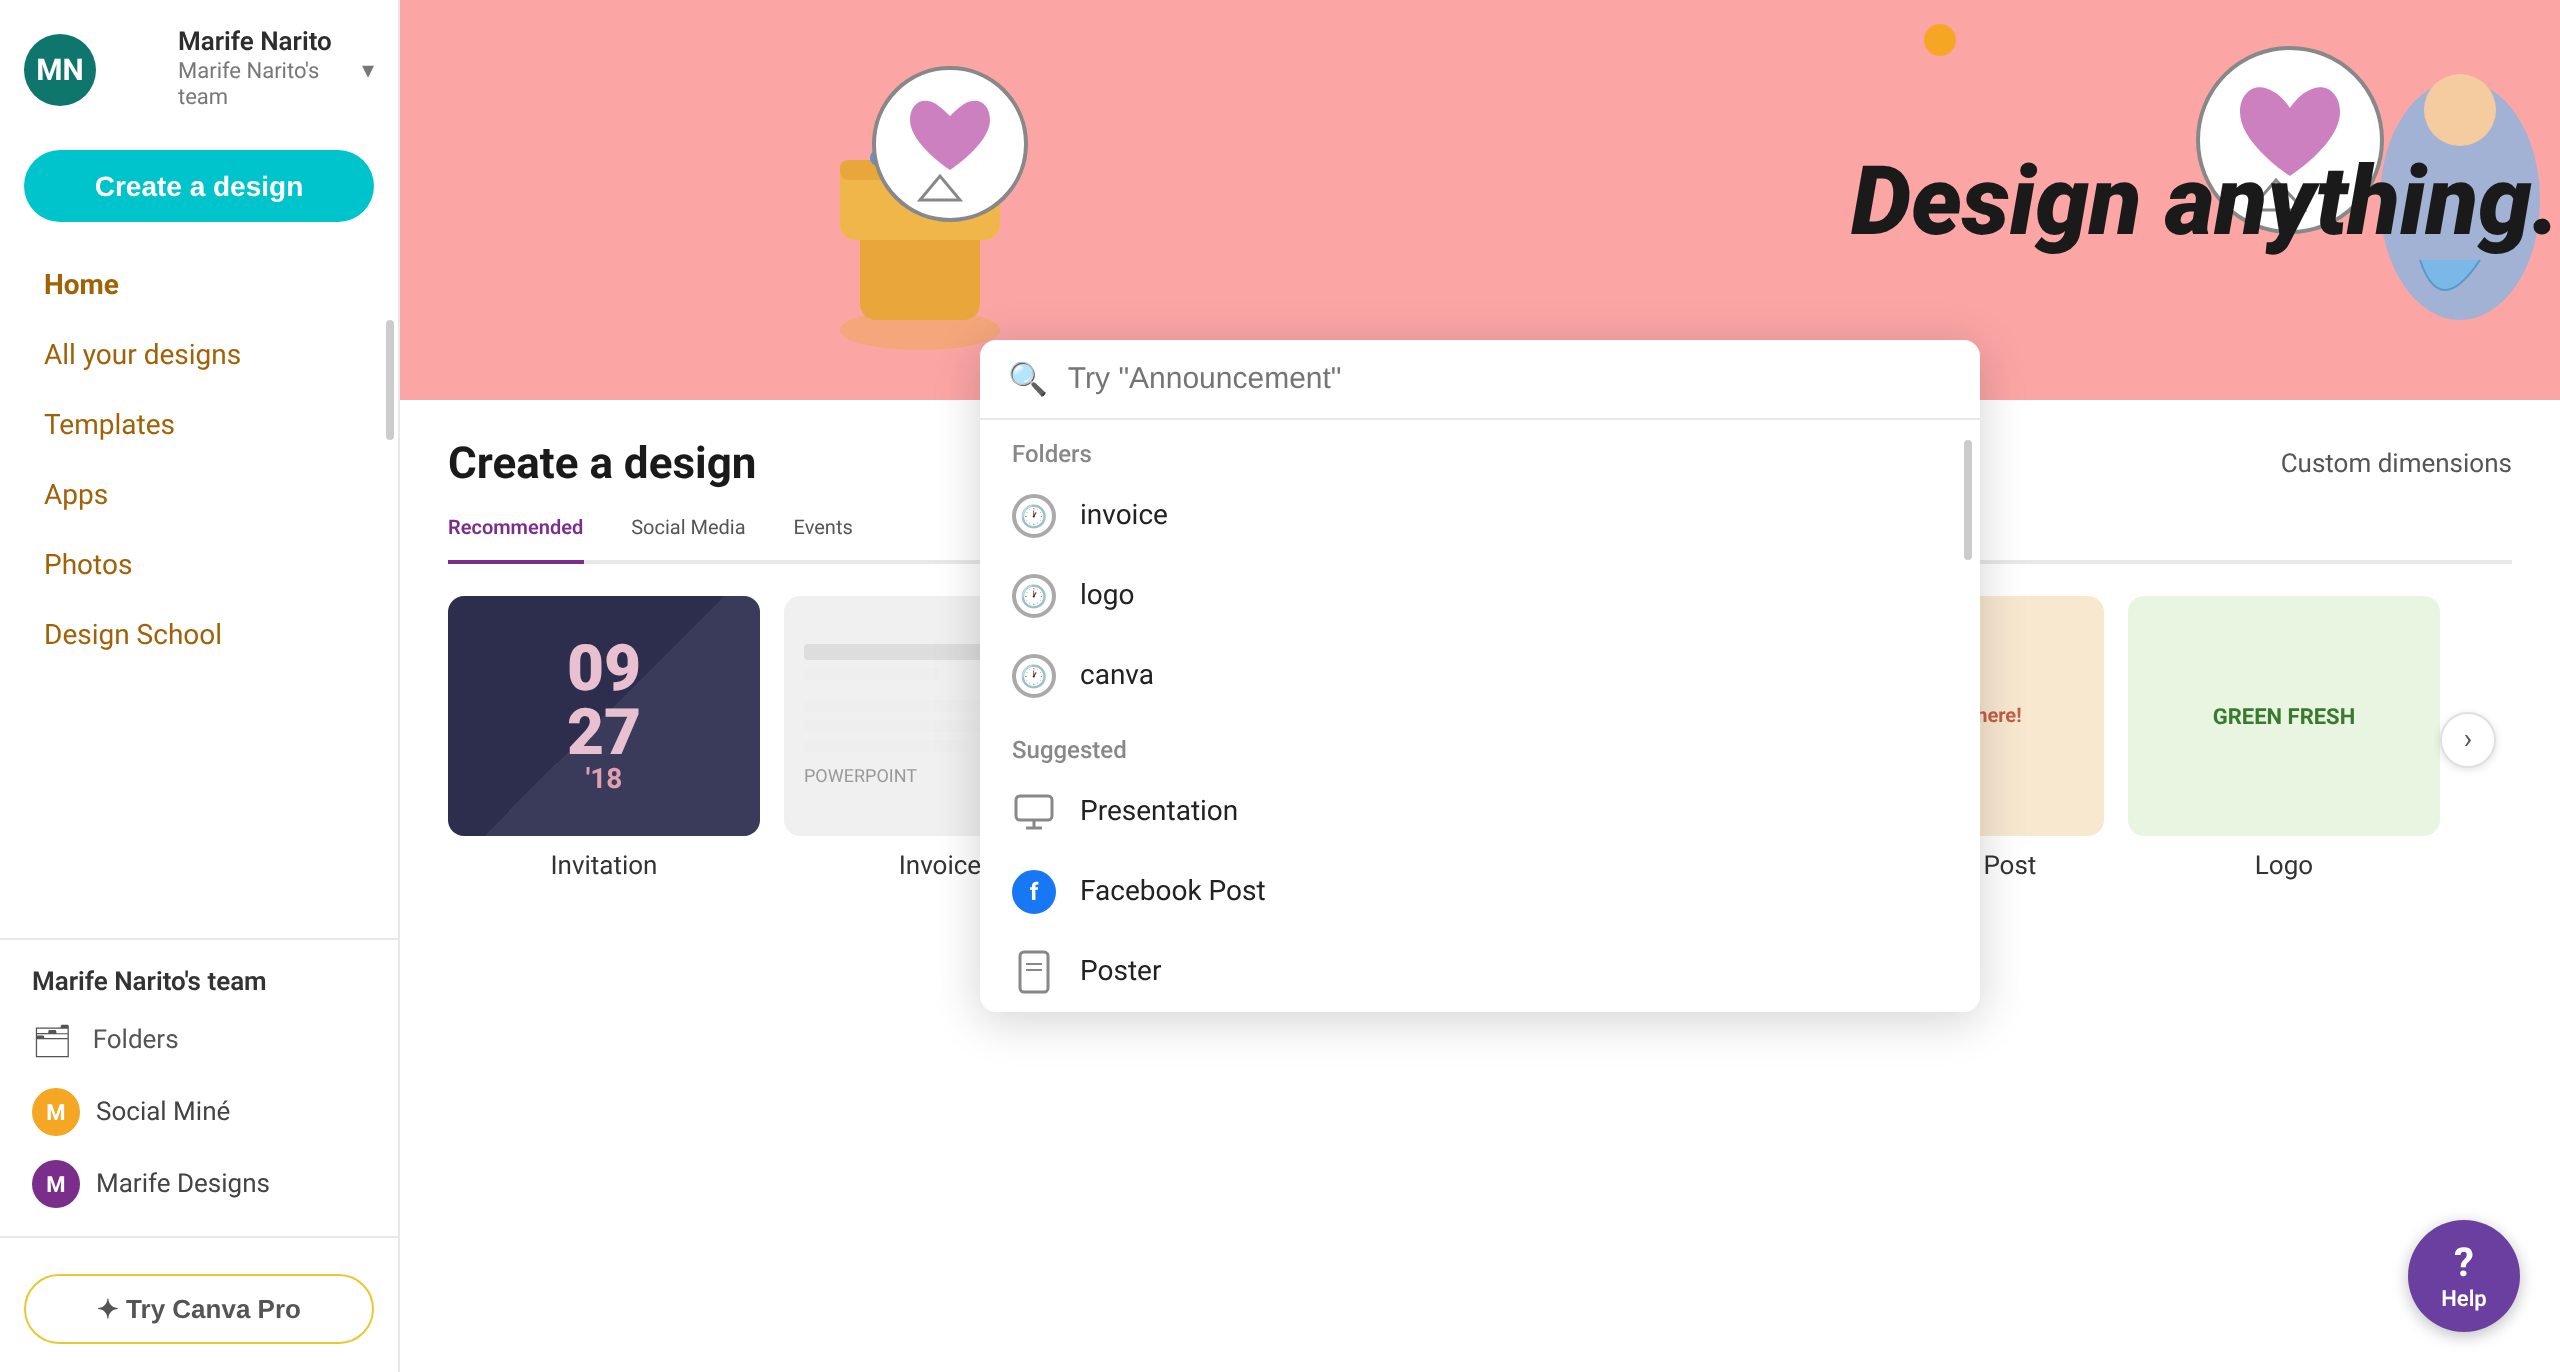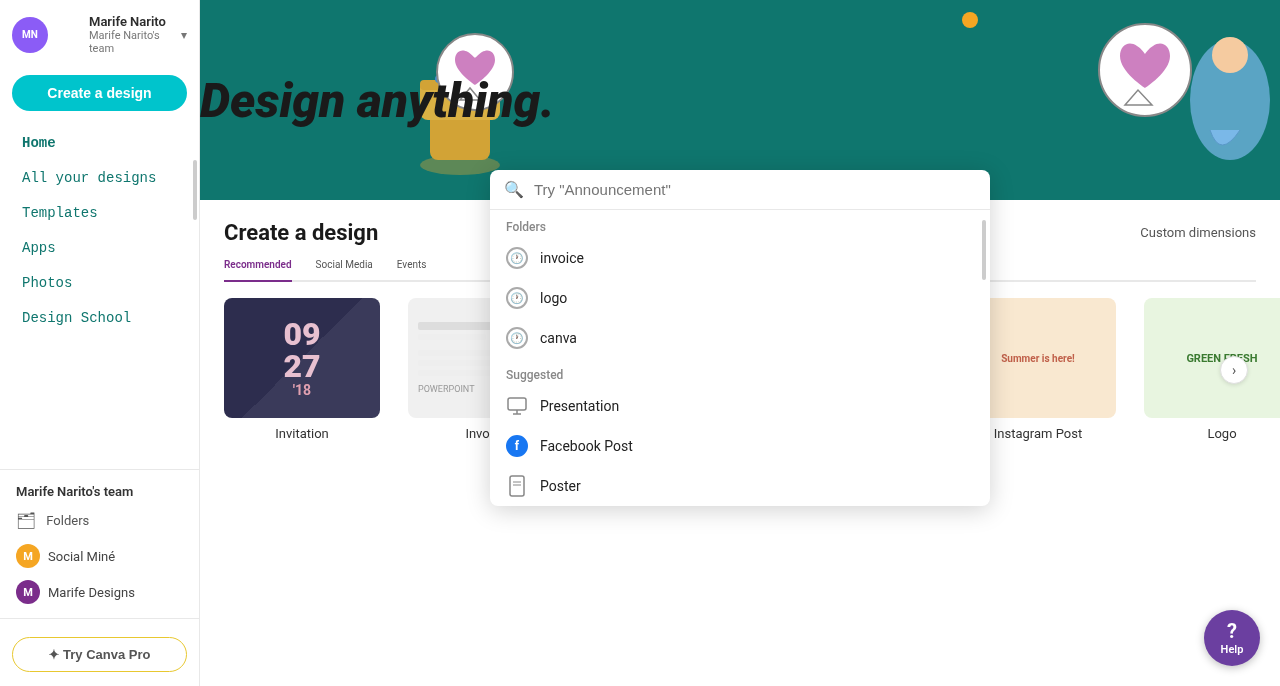--- a/index.html
+++ b/index.html
@@ -21,26 +21,26 @@
       display: flex;
       align-items: center;
       padding: 14px 12px;
       cursor: pointer;
       gap: 8px;
     }
     .avatar-circle {
       width: 36px;
       height: 36px;
       border-radius: 50%;
-      background: #8b5cf6;
+      background: #0f766e;
       display: flex;
       align-items: center;
       justify-content: center;
       color: #fff;
-      font-size: 10px;
+      font-size: 15px;
       font-weight: bold;
       flex-shrink: 0;
       overflow: hidden;
     }
     .user-info { flex: 1; margin-left: 33px; }
     .user-name { font-size: 13px; font-weight: 600; color: #2d2d2d; }
     .user-team { font-size: 11px; color: #777; }
     .chevron-icon { color: #777; font-size: 12px; }
 
     .create-btn {
@@ -54,26 +54,25 @@
       font-weight: 600;
       cursor: pointer;
       width: calc(100% - 24px);
     }
 
     .sidebar-nav { flex: 1; }
     .sidebar-item {
       display: flex;
       padding: 9px 16px;
       font-size: 14px;
-      color: #0f766e;
+      color: #a16207;
       cursor: pointer;
       gap: 10px;
       border-radius: 4px;
       margin: 1px 6px;
-      font-family: Liberation Mono, monospace;
     }
     .sidebar-item.active { font-weight: 700; }
 
     .sidebar-divider { height: 1px; background: #e8e8e8; margin: 8px 0; }
 
     .sidebar-team-section { padding: 6px 16px 4px; }
     .sidebar-team-label { font-size: 13px; font-weight: 600; color: #333; }
 
     .sidebar-sub-item {
       display: flex;
@@ -136,28 +135,28 @@
     #main {
       flex: 1;
       overflow: hidden;
       position: relative;
       display: flex;
       flex-direction: column;
     }
 
     
     .hero-banner {
-      background: #0f766e;
+      background: #fca5a5;
       height: 200px;
       position: relative;
       overflow: hidden;
       flex-shrink: 0;
       display: flex;
       align-items: center;
-      justify-content: flex-start;
+      justify-content: flex-end;
     }
     .hero-title {
       font-size: 48px;
       font-weight: 900;
       color: #1a1a1a;
       z-index: 2;
       position: relative;
       font-style: italic;
     }
 
@@ -200,21 +199,21 @@
       padding-bottom: 10px;
       cursor: pointer;
       border-bottom: 2px solid transparent;
       margin-bottom: -2px;
     }
     .tab-item.active { color: #7b2d8b; border-bottom-color: #7b2d8b; font-weight: 600; }
 
     
     .design-cards {
       display: flex;
-      gap: 28px;
+      gap: 12px;
       overflow: visible;
       align-items: center;
     }
     .design-card {
       display: flex;
       flex-direction: column;
       align-items: center;
       cursor: pointer;
       flex-shrink: 0;
     }

